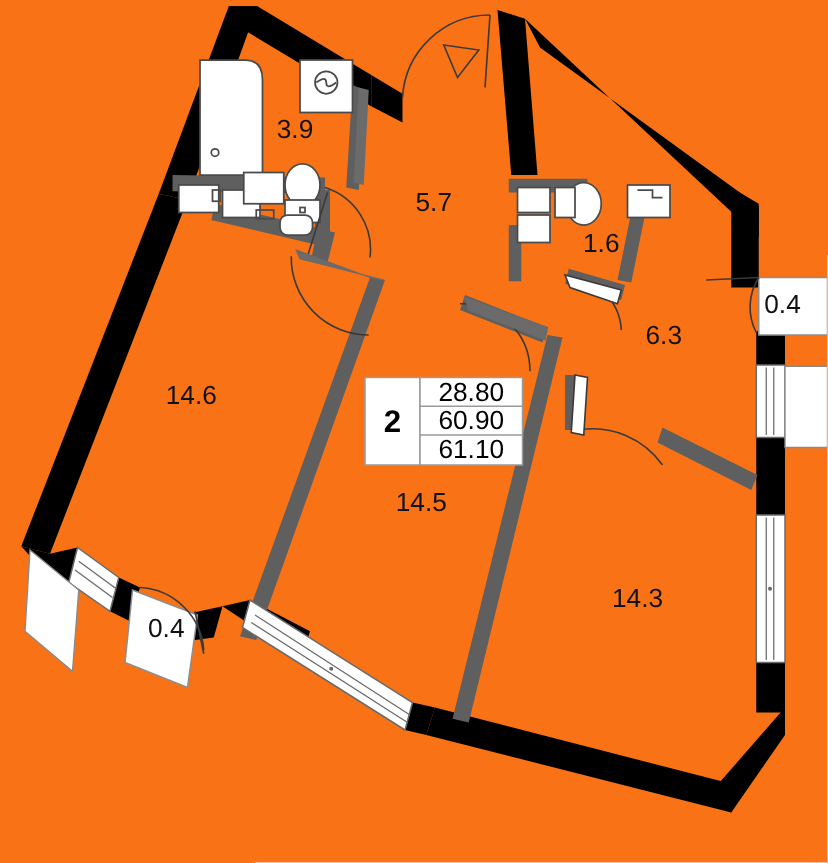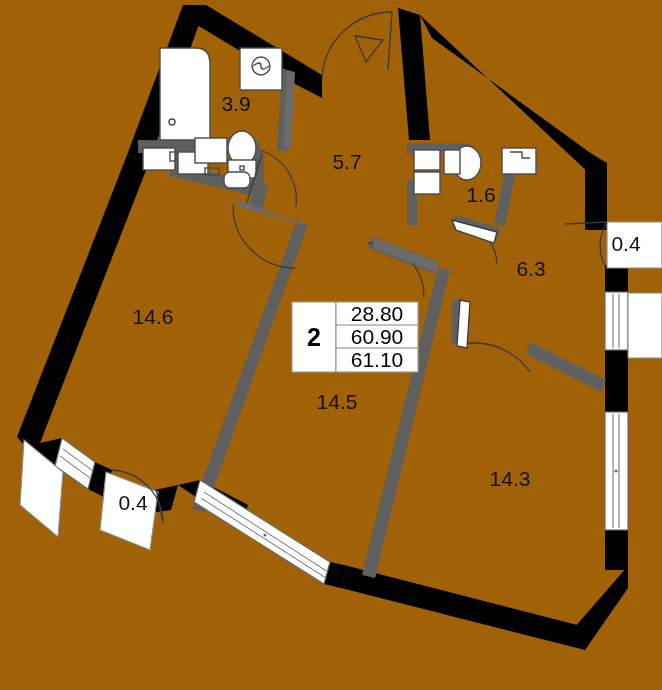--- a/index.html
+++ b/index.html
@@ -10,21 +10,21 @@
   body {
     width: 662px;
     height: 690px;
     font-family: "Liberation Sans", sans-serif;
     overflow: hidden;
   }
   #plan-root {
     position: relative;
     width: 662px;
     height: 690px;
-    background: #a16207;
+    background: #f97316;
   }
   svg#floorplan {
     display: block;
     width: 662px;
     height: 690px;
   }
   .room-area-label {
     font-family: "Liberation Sans", sans-serif;
     font-size: 21px;
     fill: #111111;

